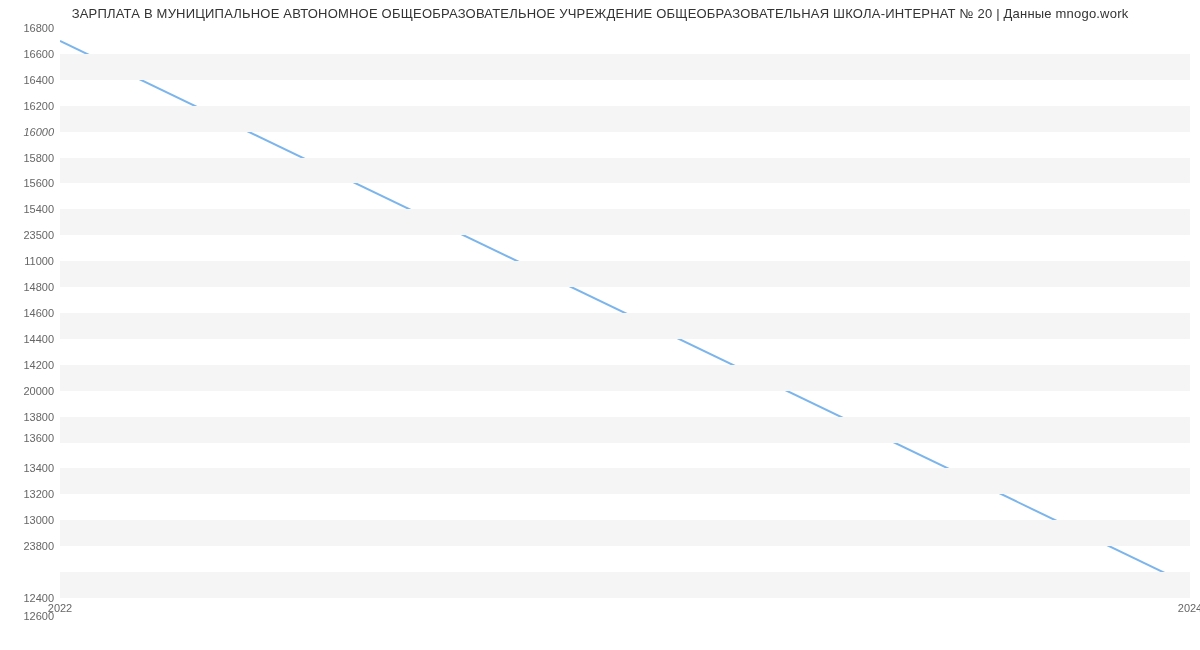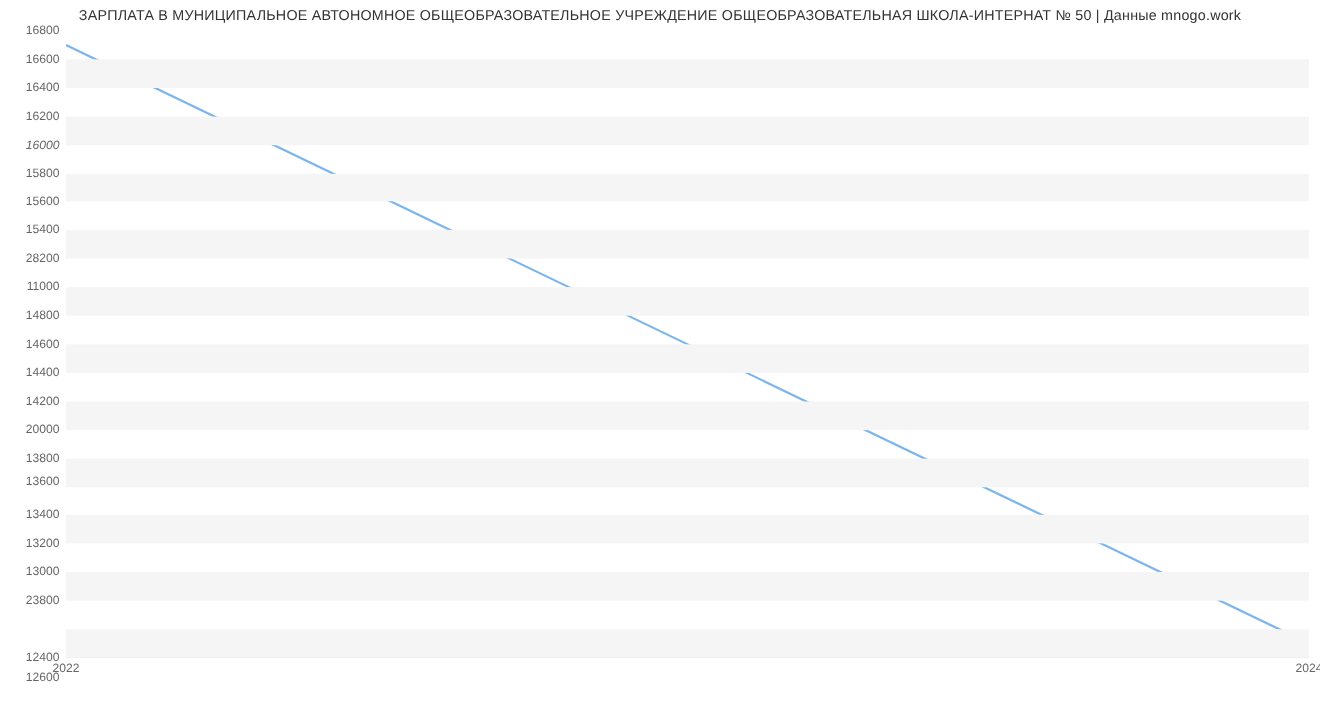--- a/index.html
+++ b/index.html
@@ -63,21 +63,21 @@
   }
   .axis-line {
     stroke: #c0c0c0;
     stroke-width: 1;
   }
 </style>
 </head>
 <body>
 
 <div class="chart-wrap">
-  <div class="title">ЗАРПЛАТА В МУНИЦИПАЛЬНОЕ АВТОНОМНОЕ ОБЩЕОБРАЗОВАТЕЛЬНОЕ УЧРЕЖДЕНИЕ ОБЩЕОБРАЗОВАТЕЛЬНАЯ ШКОЛА-ИНТЕРНАТ № 50 | Данные mnogo.work</div>
+  <div class="title">ЗАРПЛАТА В МУНИЦИПАЛЬНОЕ АВТОНОМНОЕ ОБЩЕОБРАЗОВАТЕЛЬНОЕ УЧРЕЖДЕНИЕ ОБЩЕОБРАЗОВАТЕЛЬНАЯ ШКОЛА-ИНТЕРНАТ № 20 | Данные mnogo.work</div>
 
   <div class="plot" id="plot">
     <div class="band" style="top: 544.091px; height: 25.9091px;"></div><div class="band" style="top: 492.273px; height: 25.9091px;"></div><div class="band" style="top: 440.455px; height: 25.9091px;"></div><div class="band" style="top: 388.636px; height: 25.9091px;"></div><div class="band" style="top: 336.818px; height: 25.9091px;"></div><div class="band" style="top: 285px; height: 25.9091px;"></div><div class="band" style="top: 233.182px; height: 25.9091px;"></div><div class="band" style="top: 181.364px; height: 25.9091px;"></div><div class="band" style="top: 129.545px; height: 25.9091px;"></div><div class="band" style="top: 77.7273px; height: 25.9091px;"></div><div class="band" style="top: 25.9091px; height: 25.9091px;"></div><svg id="plot-svg" width="1130" height="570">
       <line id="x-axis-line" class="axis-line" x1="0" y1="570" x2="1130" y2="570"></line>
       <polyline id="data-line" class="line" points="0,12.954545454545496 1130,557.0454545454545"></polyline>
     </svg>
   </div>
 <div class="y-tick-label" style="top: 598px;">12400</div>
     <div class="y-tick-label" style="top: 572.091px; margin-top: 44px;">12600</div>
     <div class="y-tick-label" style="top: 546.182px;">23800</div>
@@ -85,21 +85,21 @@
     <div class="y-tick-label" style="top: 494.364px;">13200</div>
     <div class="y-tick-label" style="top: 468.455px;">13400</div>
     <div class="y-tick-label" style="top: 438px;">13600</div>
     <div class="y-tick-label" style="top: 416.636px;">13800</div>
     <div class="y-tick-label" style="top: 390.727px;">20000</div>
     <div class="y-tick-label" style="top: 364.818px;">14200</div>
     <div class="y-tick-label" style="top: 338.909px;">14400</div>
     <div class="y-tick-label" style="top: 313px;">14600</div>
     <div class="y-tick-label" style="top: 287.091px;">14800</div>
     <div class="y-tick-label" style="top: 261.182px;">11000</div>
-    <div class="y-tick-label" style="top: 235.273px;">28200</div>
+    <div class="y-tick-label" style="top: 235.273px;">23500</div>
     <div class="y-tick-label" style="top: 209.364px;">15400</div>
     <div class="y-tick-label" style="top: 183.455px;">15600</div>
     <div class="y-tick-label" style="top: 157.545px;">15800</div>
     <div class="y-tick-label" style="top: 131.636px; font-style: italic;">16000</div>
     <div class="y-tick-label" style="top: 105.727px;">16200</div>
     <div class="y-tick-label" style="top: 79.8182px;">16400</div>
     <div class="y-tick-label" style="top: 53.9091px;">16600</div>
     <div class="y-tick-label" style="top: 28px;">16800</div>
     <div class="x-tick-label" style="left: 60px;">2022</div>
     <div class="x-tick-label" style="left: 1190px;">2024</div>

